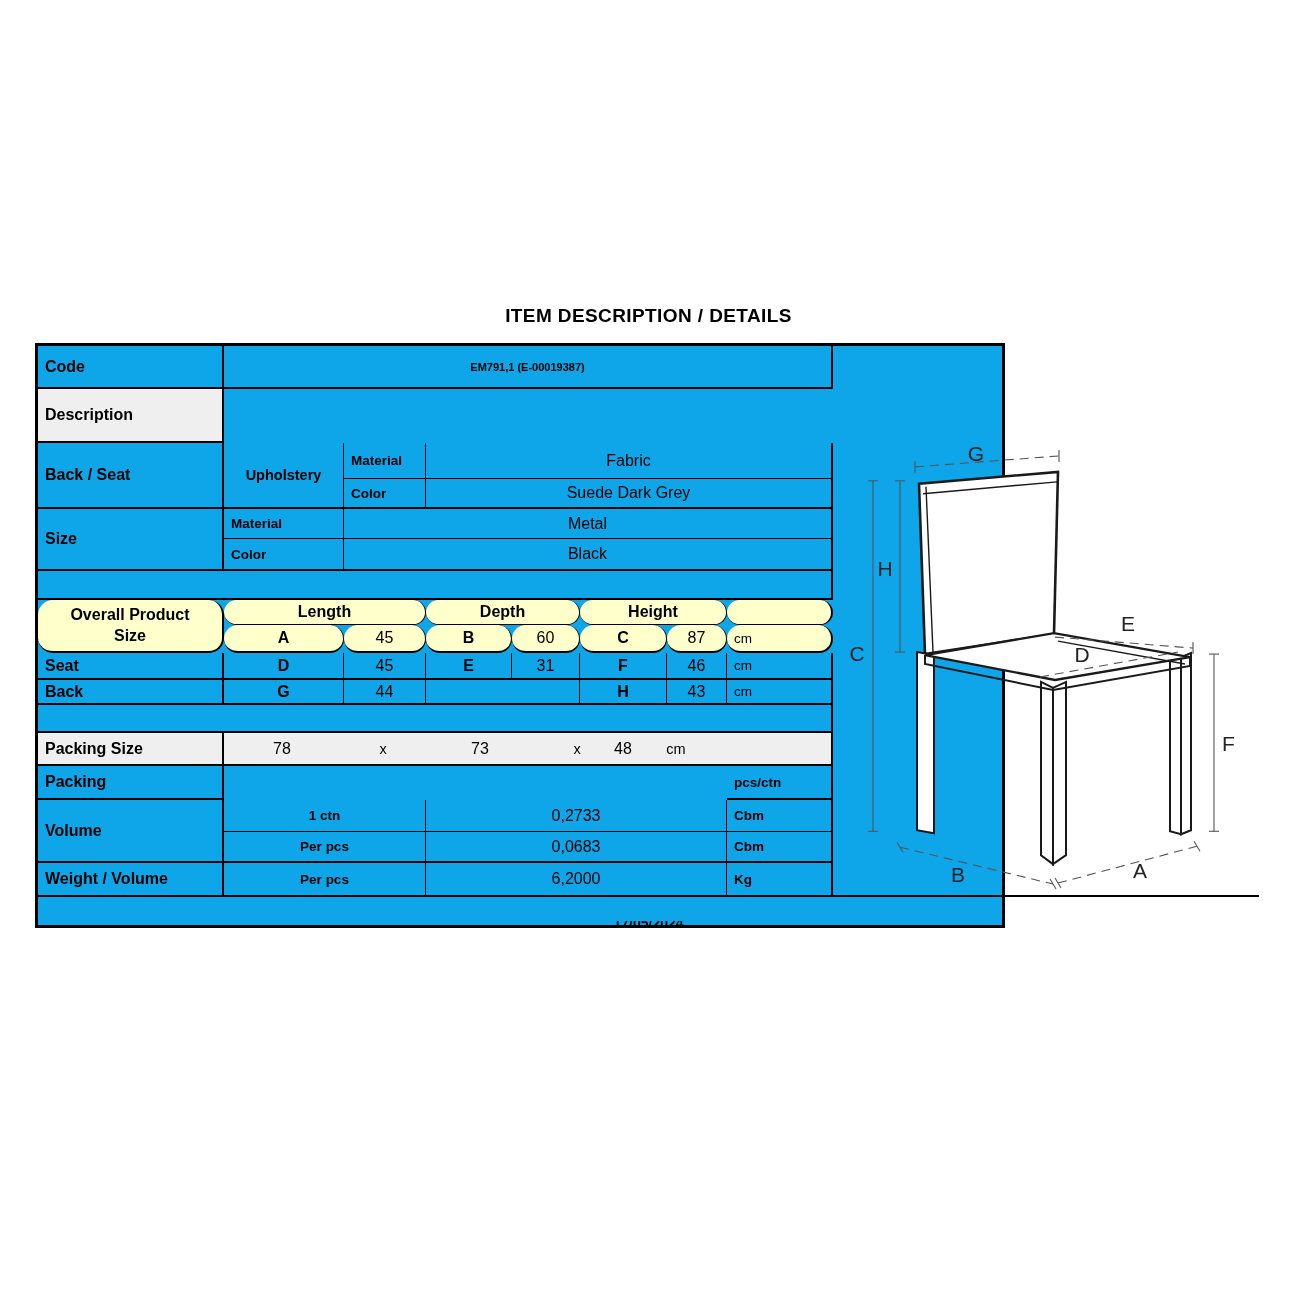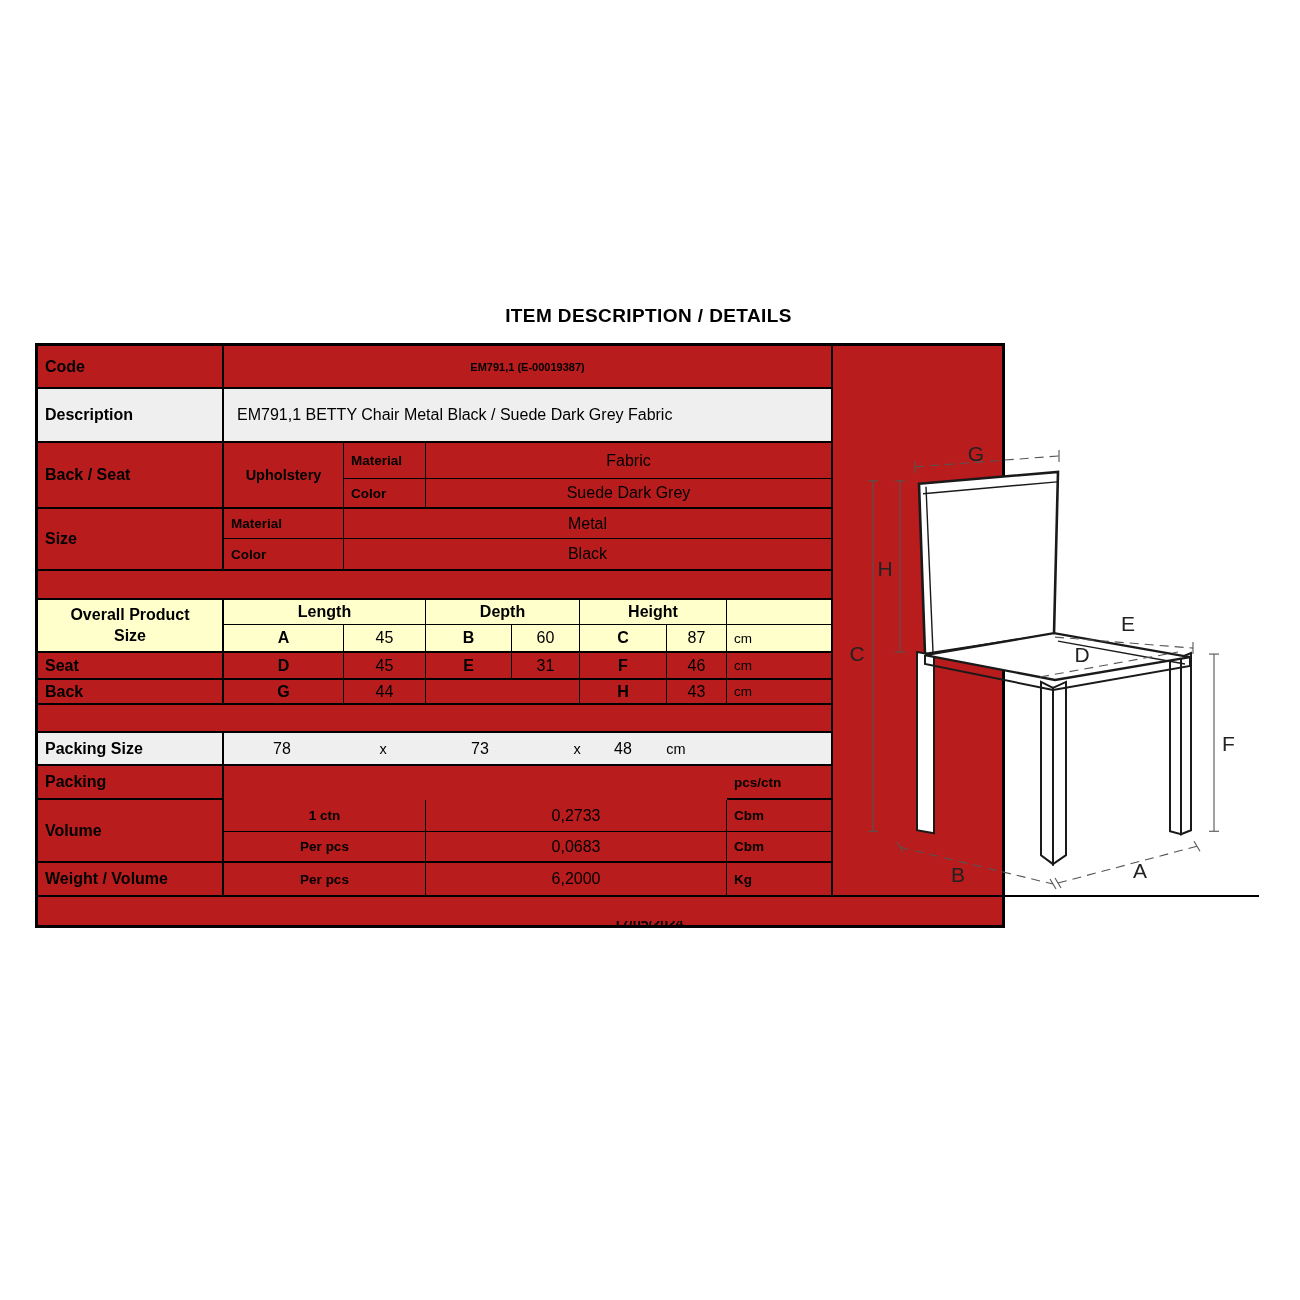--- a/index.html
+++ b/index.html
@@ -10,60 +10,59 @@
   }
   .doc-title {
     position:absolute; left:35px; top:305px; width:1227px;
     text-align:center; font-size:19px; font-weight:bold; letter-spacing:.4px;
   }
   .spec-table {
     position:absolute; left:35px; top:343px; width:970px; height:585px;
     border:3px solid var(--border); display:grid;
     grid-template-columns:186px 120px 82px 86px 68px 87px 60px 106px 426px;
     grid-template-rows:43px 54px 36px 30px 30px 32px 29px 25px 28px 27px 25px 28px 33px 34px 32px 31px 34px 28px;
-    background:#b91c1c;
+    background:#0ea5e9;
   }
   .c {
     display:flex; align-items:center; overflow:hidden; font-size:16px;
     border-right:1px solid var(--border); border-bottom:1px solid var(--border);
     padding:0 2px; position:relative;
   }
   .br2 { border-right-width:2px; }
   .br0 { border-right:none; }
   .bb2 { border-bottom-width:2px; }
   .bb0 { border-bottom:none;margin-top:24px; }
   .ctr { justify-content:center; text-align:center; }
   .bold { font-weight:bold; }
   .pl { padding-left:7px; }
   .pl12 { padding-left:13px; }
   .sm { font-size:13.5px; }
   .md { font-size:14.5px; }
   .big { font-size:11px; }
-  .yellow { background:var(--yellow); }
+  .yellow { background:var(--yellow);border-radius:15px; }
   .grey { background:var(--grey); }
   .two-line { flex-direction:column; justify-content:center; line-height:1.3; }
   .tok { position:absolute; top:50%; transform:translate(-50%,-50%); }
   .canvas { padding:0; }
   .canvas svg { width:100%; height:100%; display:block; }
   text { font-family:"Liberation Sans", sans-serif; }
 </style>
 </head>
 <body>
 
 <div class="page">
 
   <div class="doc-title">ITEM DESCRIPTION / DETAILS</div>
 
   <div class="spec-table">
 
     <div class="c br2 bb2 bold pl" style="grid-area:1/1/2/2">Code</div>
     <div class="c br2 bb2 bold ctr big" style="grid-area:1/2/2/9">EM791,1 (E-00019387)</div>
 
     <div class="c br2 bb2 bold pl grey" style="grid-area:2/1/3/2">Description</div>
-    <div class="c br2 bb2 pl12 grey" style="grid-area:2/2/3/9">EM791,1 BETTY Chair Metal Black / Suede Dark Grey Fabric</div>
 
     <div class="c br2 bb2 bold pl" style="grid-area:3/1/5/2">Back / Seat</div>
     <div class="c bb2 bold ctr md" style="grid-area:3/2/5/3">Upholstery</div>
     <div class="c bold pl sm" style="grid-area:3/3/4/4">Material</div>
     <div class="c br2 ctr" style="grid-area:3/4/4/9">Fabric</div>
     <div class="c bb2 bold pl sm" style="grid-area:4/3/5/4">Color</div>
     <div class="c br2 bb2 ctr" style="grid-area:4/4/5/9">Suede Dark Grey</div>
 
     <div class="c br2 bb2 bold pl" style="grid-area:5/1/7/2">Size</div>
     <div class="c bold pl sm" style="grid-area:5/2/6/3">Material</div>

